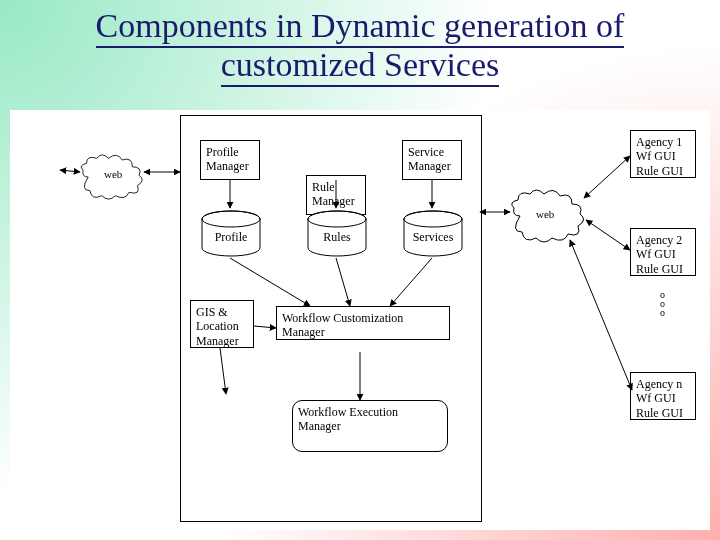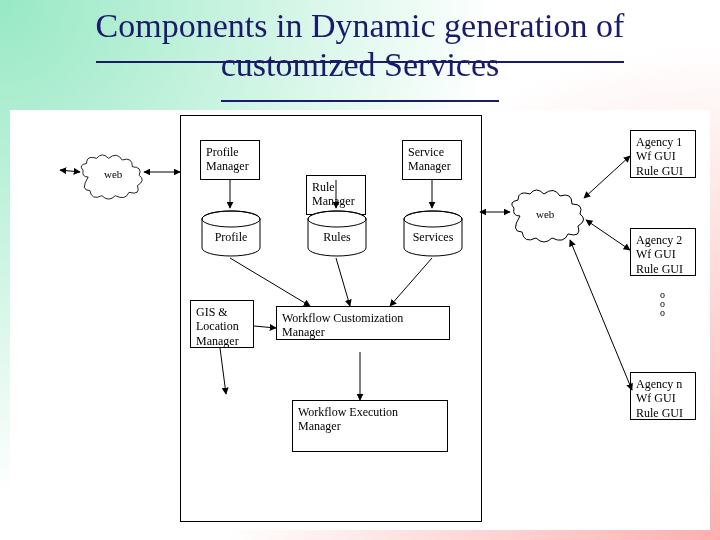--- a/index.html
+++ b/index.html
@@ -25,21 +25,21 @@
     top: 6px;
     left: 0;
     right: 0;
     text-align: center;
     font-size: 34px;
     color: #1b1b6b;
     line-height: 1.15;
   }
   .title .underline {
     border-bottom: 2px solid #1b1b6b;
-    padding-bottom: 17px;
+    padding-bottom: 2px;
   }
   .canvas {
     position: absolute;
     top: 110px;
     left: 10px;
     width: 700px;
     height: 420px;
     background: #ffffff;
   }
   .box {
@@ -134,21 +134,21 @@
     </div>
 
     <div class="box" style="left:180px; top:190px; width:64px; height:48px; white-space:pre-line;">GIS &amp;
 Location
 Manager</div>
 
     <div class="box" style="left:266px; top:196px; width:174px; height:34px; white-space:pre-line;">Workflow Customization
 Manager</div>
 
 
-    <div class="box" style="left:282px; top:290px; width:156px; height:52px; white-space:pre-line;">Workflow Execution
+    <div class="box" style="left:282px; top:290px; width:156px; height:52px; white-space:pre-line;border-radius:10px;">Workflow Execution
 Manager</div>
 
     <svg class="cloud" style="left:498px; top:78px; width:80px; height:56px;" viewBox="0 0 80 56">
       <path d="M12 28 Q4 28 6 20 Q0 14 10 12 Q10 2 22 6 Q28 -2 36 6 Q46 -2 52 8 Q64 4 64 16 Q76 16 72 26 Q80 32 70 38 Q74 50 60 46 Q56 56 44 50 Q36 58 28 50 Q16 56 14 44 Q2 44 12 28 Z" fill="#fff" stroke="#000" stroke-width="1"></path>
     </svg>
     <div class="web" style="left:526px; top:98px;">web</div>
 
     <div class="box" style="left:620px; top:20px; width:66px; height:48px; white-space:pre-line;">Agency 1
 Wf GUI
 Rule GUI</div>

